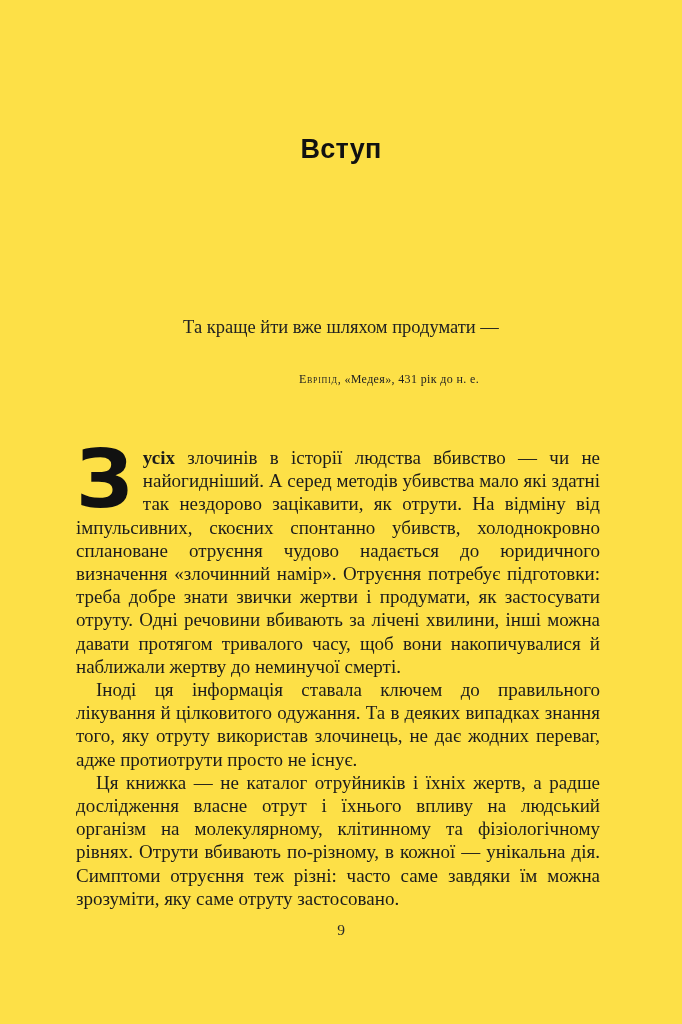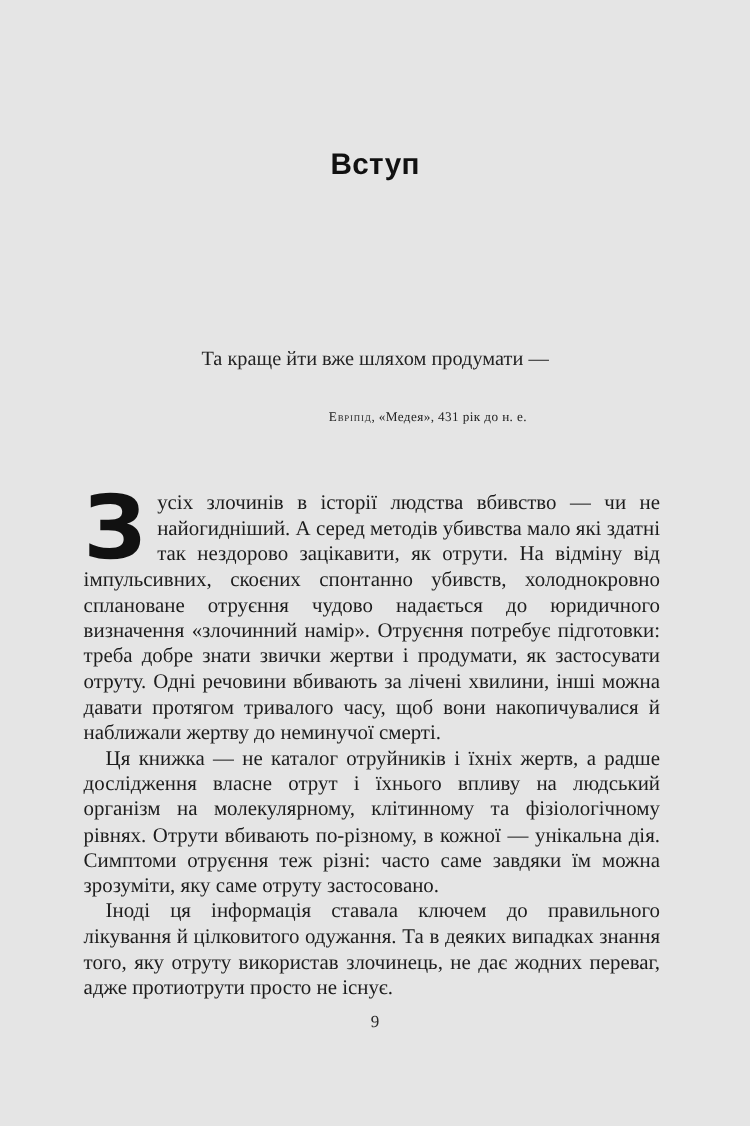--- a/index.html
+++ b/index.html
@@ -4,21 +4,21 @@
 <style>
   html, body {
     margin: 0;
     padding: 0;
     background: #ffffff;
   }
   .page {
     position: relative;
     width: 682px;
     height: 1024px;
-    background: #e5e5e5;
+    background: #fde047;
     overflow: hidden;
     font-family: "Liberation Serif", serif;
     color: #1c1c1c;
   }
   .chapter-title {
     position: absolute;
     top: 134px;
     left: 0;
     width: 100%;
     margin: 0;
@@ -77,21 +77,21 @@
   .drop-cap {
     float: left;
     font-family: "DejaVu Sans", sans-serif;
     font-weight: bold;
     font-size: 80px;
     line-height: 60px;
     margin: 4px 10px 0 0;
     color: #111111;
   }
   .lead-bold {
-    font-weight: normal;
+    font-weight: bold;
   }
   .page-number {
     position: absolute;
     top: 921px;
     left: 0;
     width: 100%;
     text-align: center;
     font-size: 15.5px;
     color: #2a2a2a;
   }
@@ -104,19 +104,19 @@
   <h1 class="chapter-title">Вступ</h1>
 
   <div class="epigraph">
     <div>Та краще йти вже шляхом продумати —</div>
   </div>
 
   <div class="attribution"><span class="smallcaps">Евріпід</span><span>, «Медея», 431 рік до н. е.</span></div>
 
   <div class="body-text">
     <p><span class="drop-cap">З</span><span class="lead-bold">усіх</span><span> злочинів в історії людства вбивство — чи не найогидніший. А серед методів убивства мало які здатні так нездорово зацікавити, як отрути. На відміну від імпульсивних, скоєних спонтанно убивств, холоднокровно сплановане отруєння чудово надається до юридичного визначення «злочинний намір». Отруєння потребує підготовки: треба добре знати звички жертви і продумати, як застосувати отруту. Одні речовини вбивають за лічені хвилини, інші можна давати протягом тривалого часу, щоб вони накопичувалися й наближали жертву до неминучої смерті.</span></p>
+    <p class="indented">Іноді ця інформація ставала ключем до правильного лікування й цілковитого одужання. Та в деяких випадках знання того, яку отруту використав злочинець, не дає жодних переваг, адже протиотрути просто не існує.</p>
     <p class="indented">Ця книжка — не каталог отруйників і їхніх жертв, а радше дослідження власне отрут і їхнього впливу на людський організм на молекулярному, клітинному та фізіологічному рівнях. Отрути вбивають по-різному, в кожної — унікальна дія. Симптоми отруєння теж різні: часто саме завдяки їм можна зрозуміти, яку саме отруту застосовано.</p>
-    <p class="indented">Іноді ця інформація ставала ключем до правильного лікування й цілковитого одужання. Та в деяких випадках знання того, яку отруту використав злочинець, не дає жодних переваг, адже протиотрути просто не існує.</p>
   </div>
 
   <div class="page-number">9</div>
 
 </div>
 
 </body></html>

